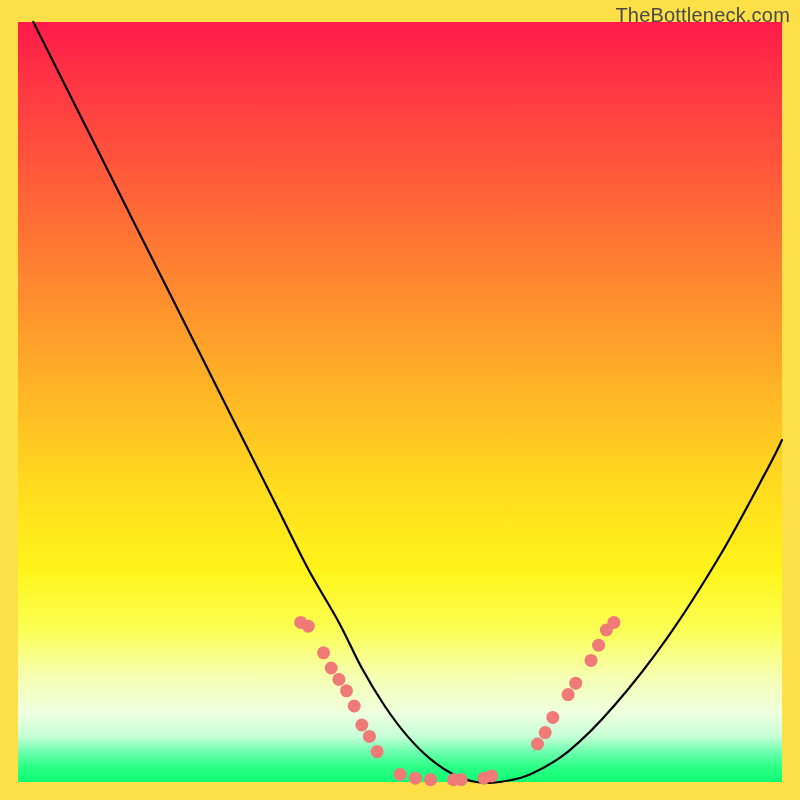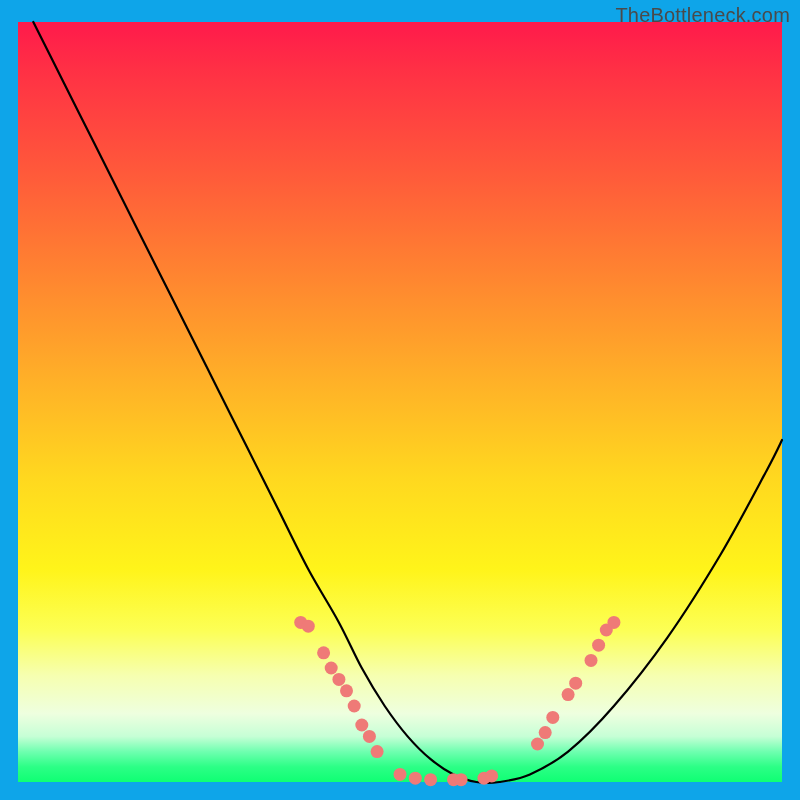--- a/index.html
+++ b/index.html
@@ -11,21 +11,21 @@
     overflow: hidden;
     font-family: Arial, Helvetica, sans-serif;
   }
 
   .frame {
     position: absolute;
     left: 0;
     top: 0;
     width: 800px;
     height: 800px;
-    background: #0ea5e9;
+    background: #fde047;
   }
 
   .plot-area {
     position: absolute;
     left: 18px;
     top: 22px;
     width: 764px;
     height: 760px;
     
     background: linear-gradient(

